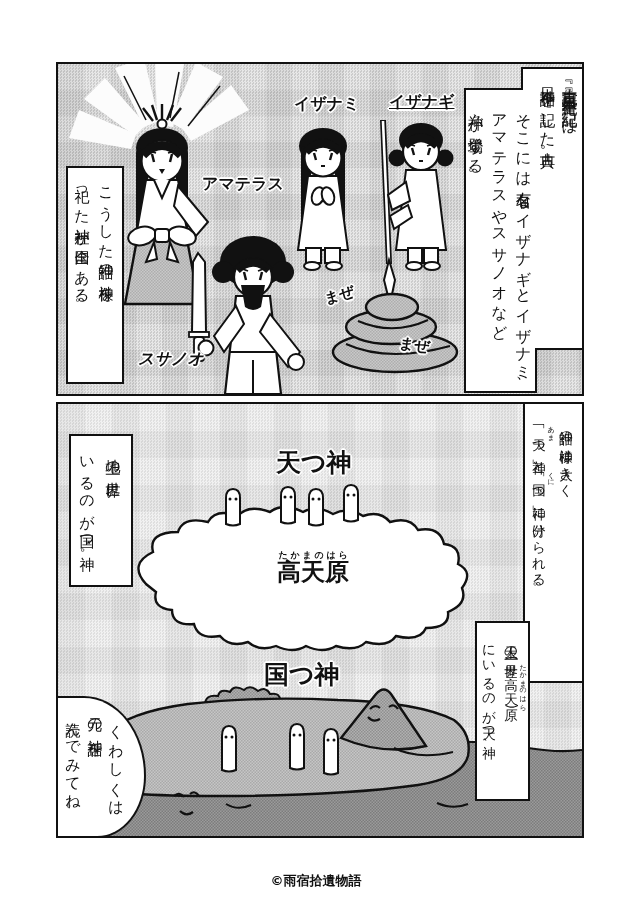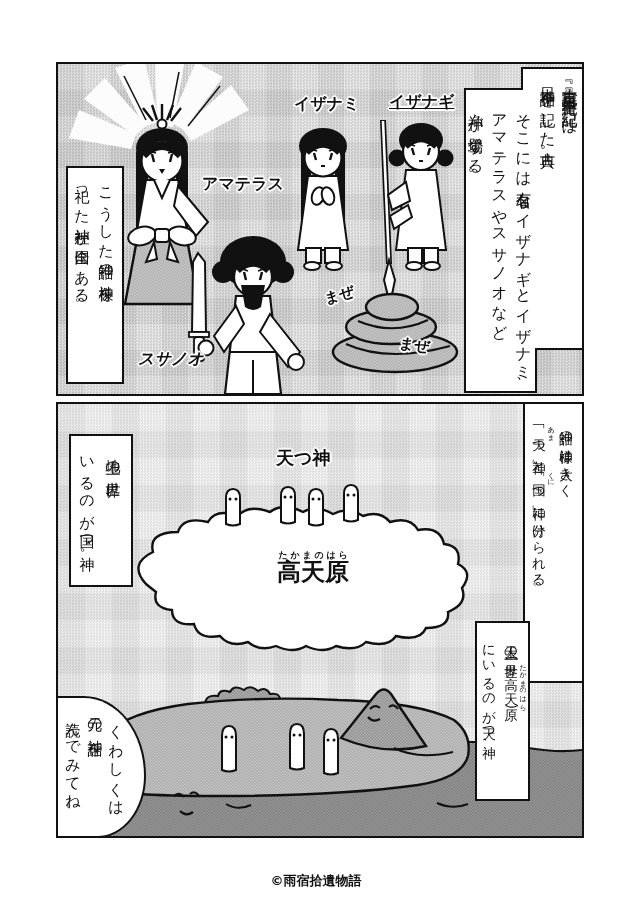--- a/index.html
+++ b/index.html
@@ -274,21 +274,22 @@
           <circle cx="227" cy="93" r="1.5"></circle>
             <circle cx="233" cy="93" r="1.5"></circle>
           <circle cx="255" cy="95" r="1.5"></circle>
             <circle cx="261" cy="95" r="1.5"></circle>
           <circle cx="290" cy="91" r="1.5"></circle>
             <circle cx="296" cy="91" r="1.5"></circle>
         </g>
       </g>
     </svg>
 
-    <div class="hlabel halo" style="left:218px;top:42px;font-size:18px;">天つ神</div>
+    <div class="hlabel halo" style="left:218px;top:42px;font-size:25px;">天つ神</div>
+    <div class="hlabel halo" style="left:206px;top:254px;font-size:25px;">国つ神</div>
 
     <div style="position:absolute;left:195px;top:146px;width:120px;text-align:center;font-weight:bold;">
       <ruby style="font-size:24px;ruby-position:over;">
         <span>高天原</span>
         <rt style="font-size:9px;font-weight:bold;">たかまのはら</rt>
       </ruby>
     </div>
 
     <div class="vbox" style="left:465px;top:0;width:61px;height:279px;border-top:none;">
       <div class="vtxt" style="left:34px;top:16px;font-size:13.5px;letter-spacing:1px;">神話の神様は大きく</div>

